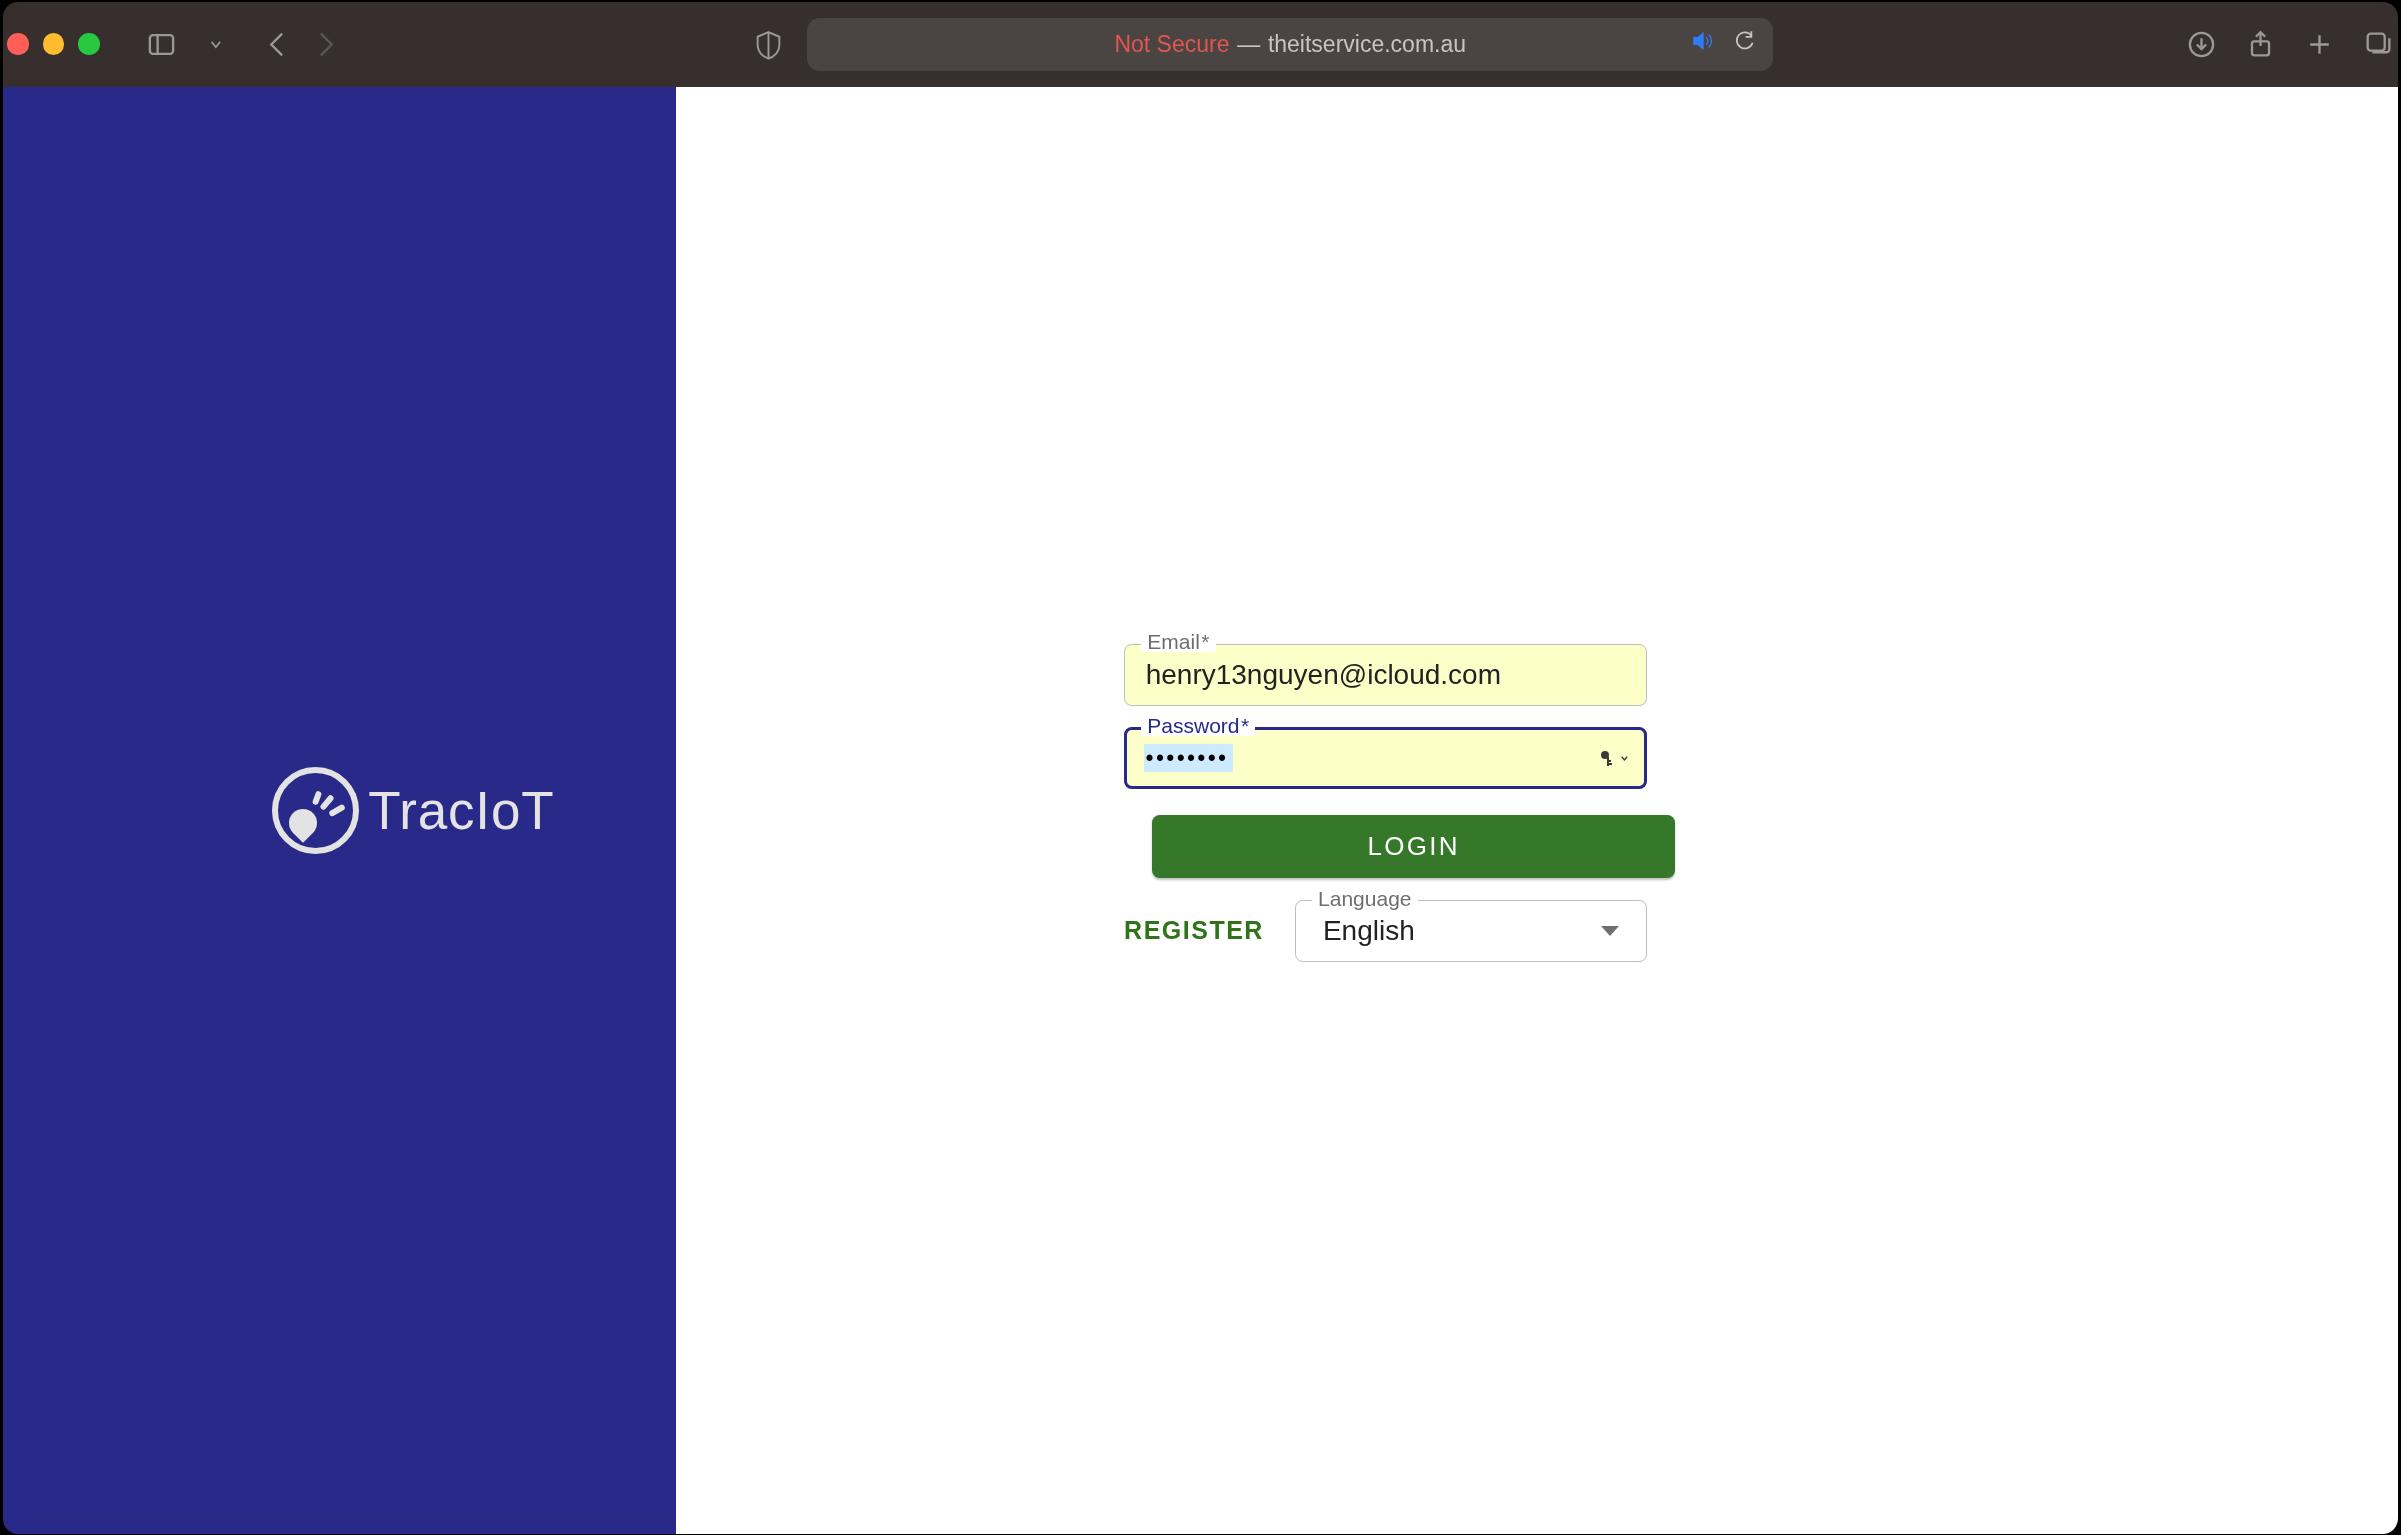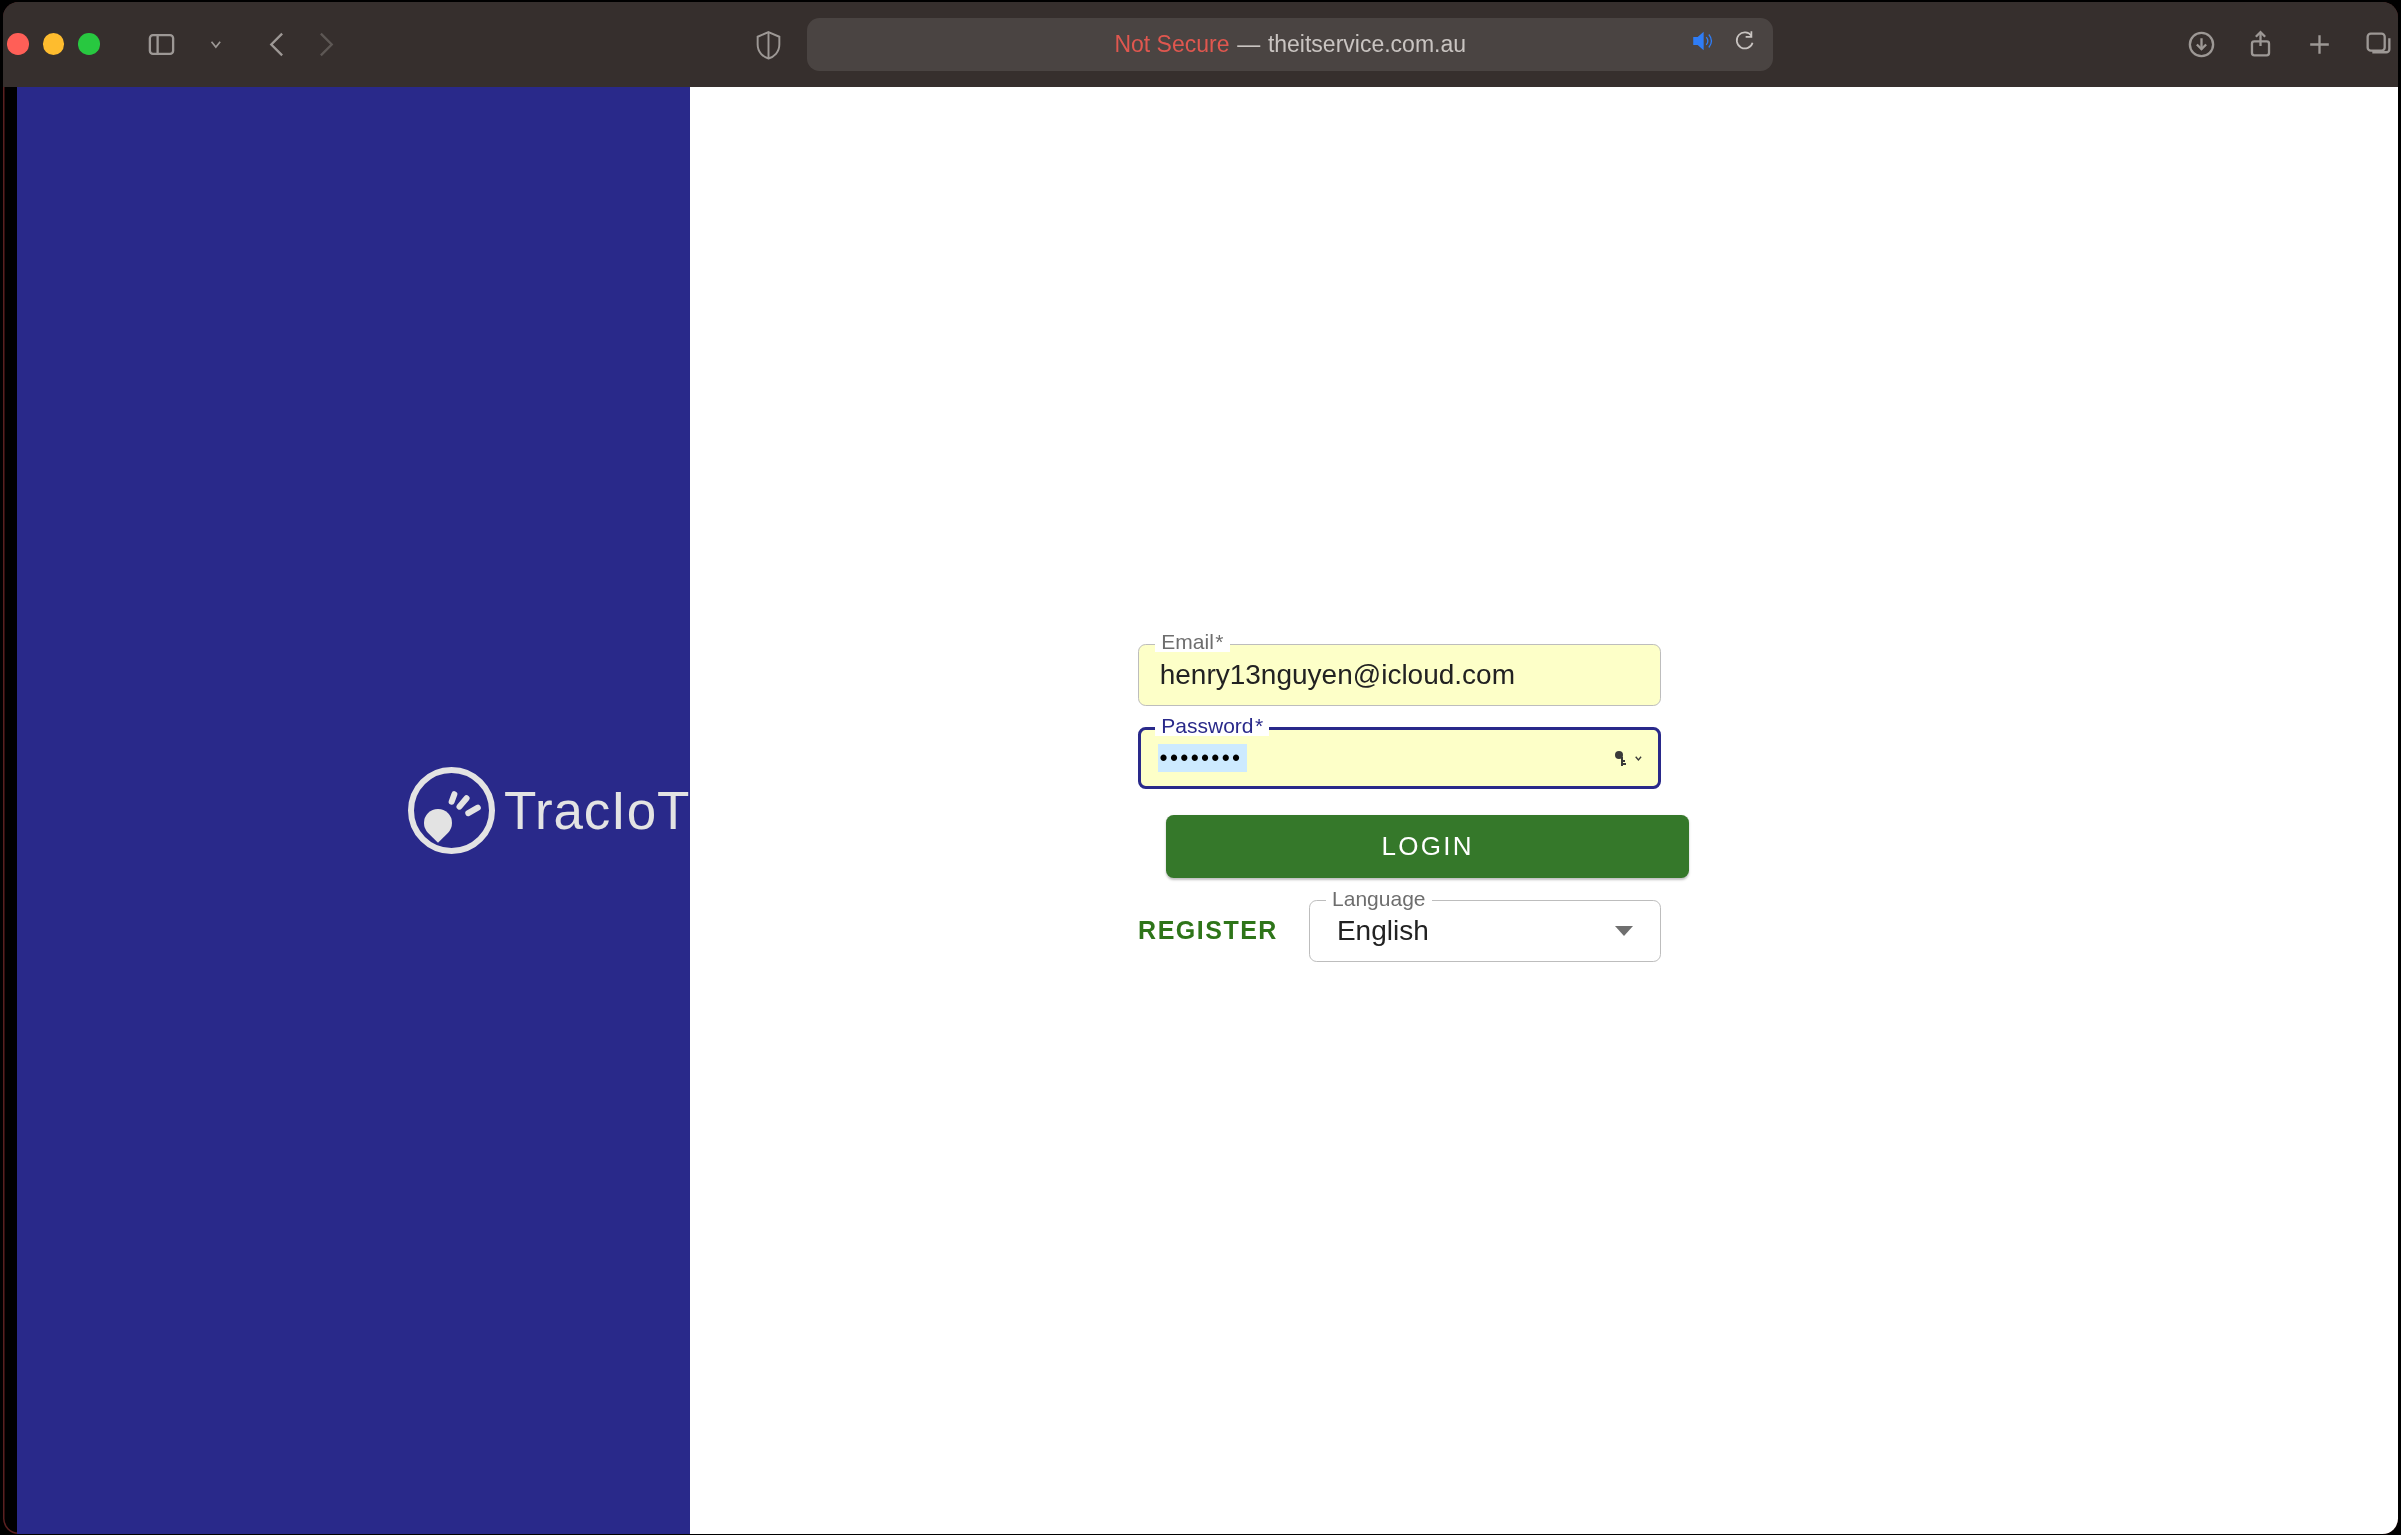--- a/index.html
+++ b/index.html
@@ -87,23 +87,22 @@
   .viewport {
     position: absolute;
     top: 85px; left: 0; right: 0; bottom: 0;
     display: flex;
   }
   .sidebar {
     width: 673px;
     background: var(--brand-blue);
     display: flex;
     align-items: center;
-    justify-content: flex-end;
+    justify-content: center;
     padding-left: 147px;
-    margin-left: 14px;
   }
   .brand {
     display: flex; align-items: center; gap: 6.2px;
     color: #e3e3e3;
   }
   .brand-logo {
     width: 87px; height: 87px;
     border: 6.2px solid #e3e3e3; border-radius: 50%;
     position: relative;
     flex-shrink: 0;

